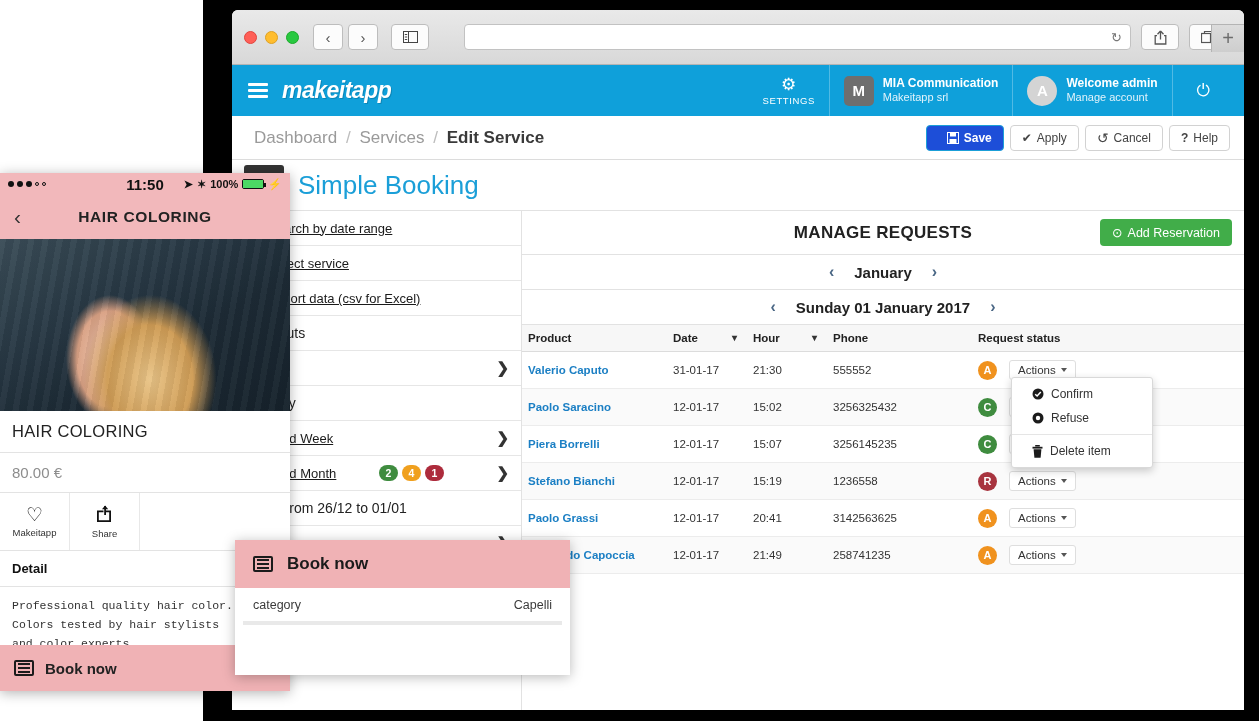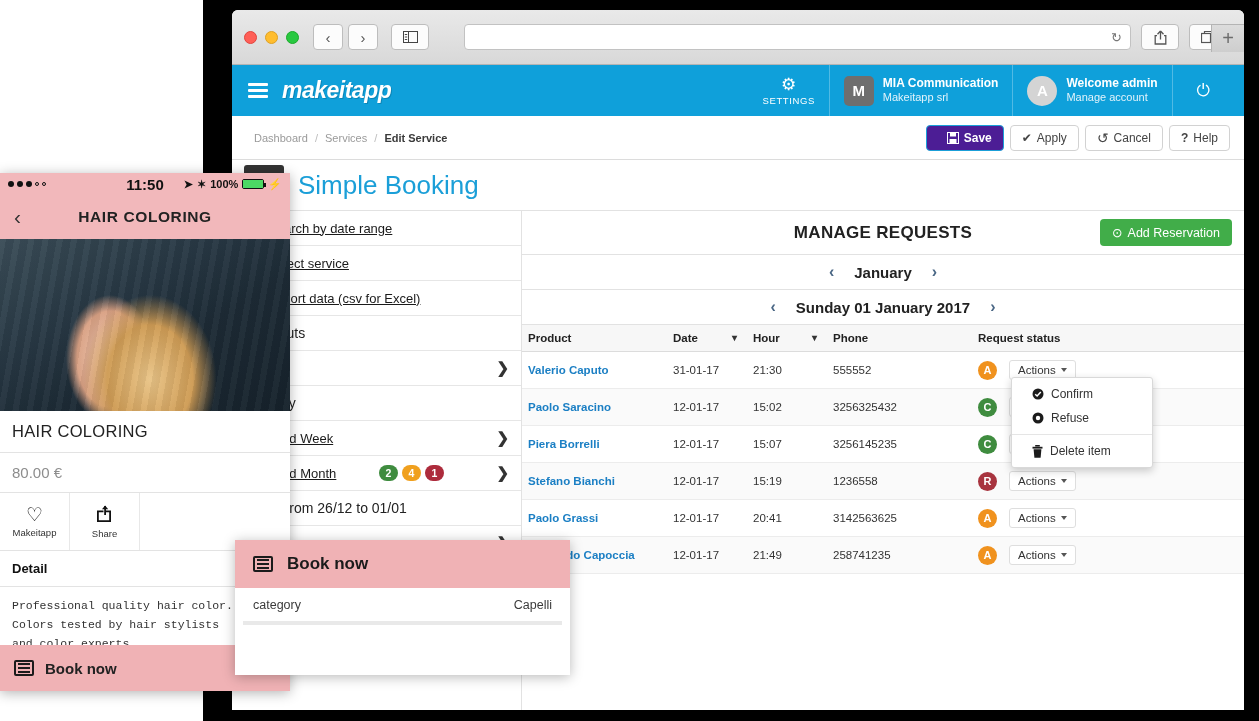--- a/index.html
+++ b/index.html
@@ -94,30 +94,30 @@
   .tb-lines { line-height: 1.25; }
   .tb-l1 { font-size: 12px; font-weight: bold; }
   .tb-l2 { font-size: 11px; color: #e2f3fb; }
   #power-icon { font-size: 17px; padding: 0 10px; }
 
   
   #crumbbar {
     height: 44px; background: #fff; border-bottom: 1px solid #dcdcdc;
     display: flex; align-items: center; padding: 0 14px 0 22px;
   }
-  #breadcrumb { font-size: 11px; color: #9a9a9a; }
+  #breadcrumb { font-size: 17px; color: #9a9a9a; }
   #breadcrumb .crumb-active { color: #3a3a3a; font-weight: bold; }
   #breadcrumb .sep { color: #bdbdbd; margin: 0 4px; }
   #crumb-actions { margin-left: auto; display: flex; gap: 6px; }
   .act-btn {
     height: 26px; display: flex; align-items: center; gap: 5px;
     padding: 0 11px; border: 1px solid #d2d2d2; border-radius: 4px;
     background: #fff; font-size: 12px; color: #444;
   }
-  .act-btn.primary { background: #4c1d95; border-color: #1b9fd8; color: #fff; font-weight: bold; padding-left: 20px; }
+  .act-btn.primary { background: #1d4ed8; border-color: #1b9fd8; color: #fff; font-weight: bold; padding-left: 20px; }
 
   
   #title-row { height: 50px; display: flex; align-items: center; padding-left: 12px; background: #fff; }
   #edit-badge {
     width: 40px; height: 40px; background: #333; border-radius: 3px;
     display: flex; align-items: center; justify-content: center;
     color: #fff; font-size: 18px; margin-right: 14px;
   }
   #page-title { font-size: 26px; color: #1b9fd8; font-weight: 500; }
 

